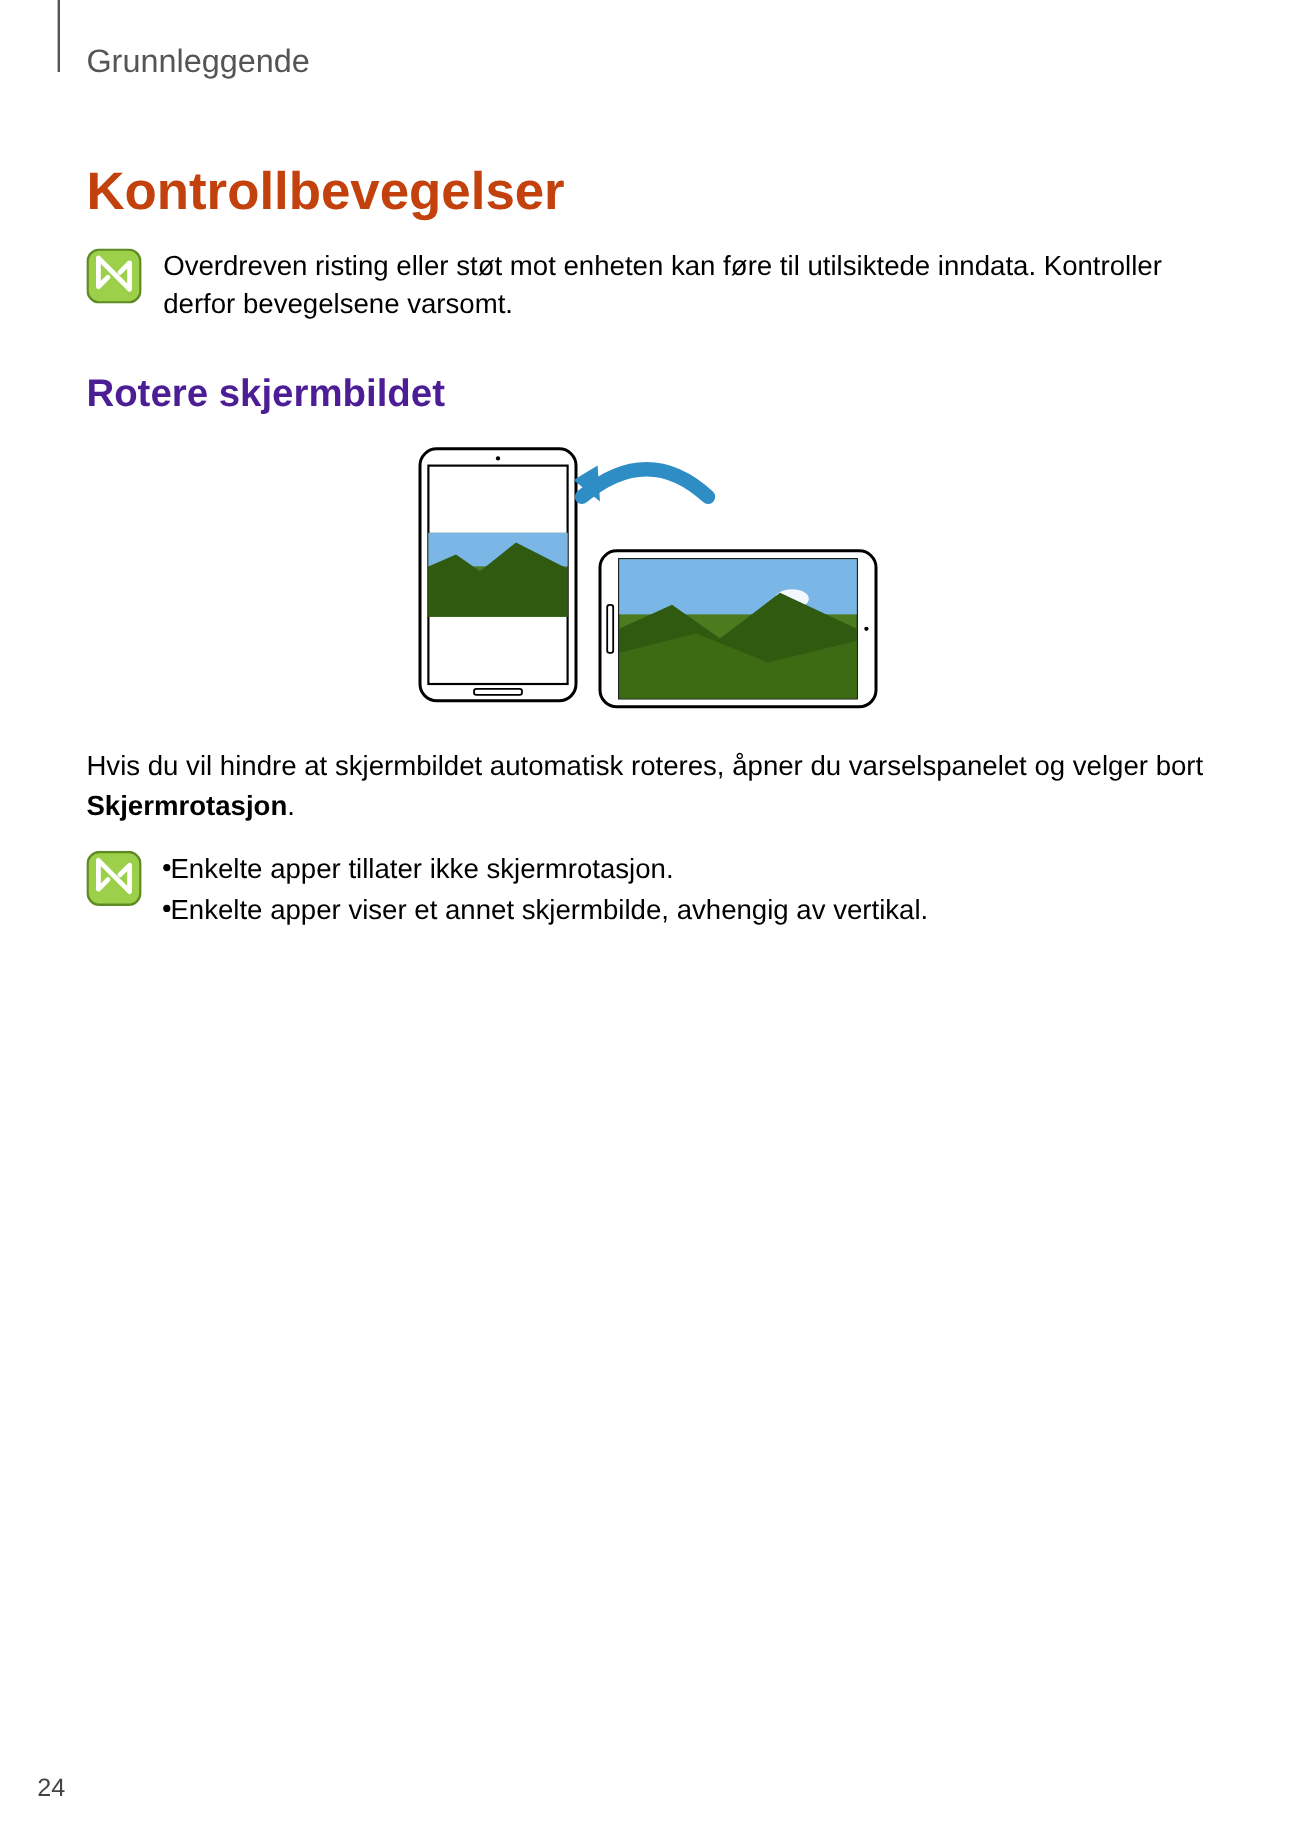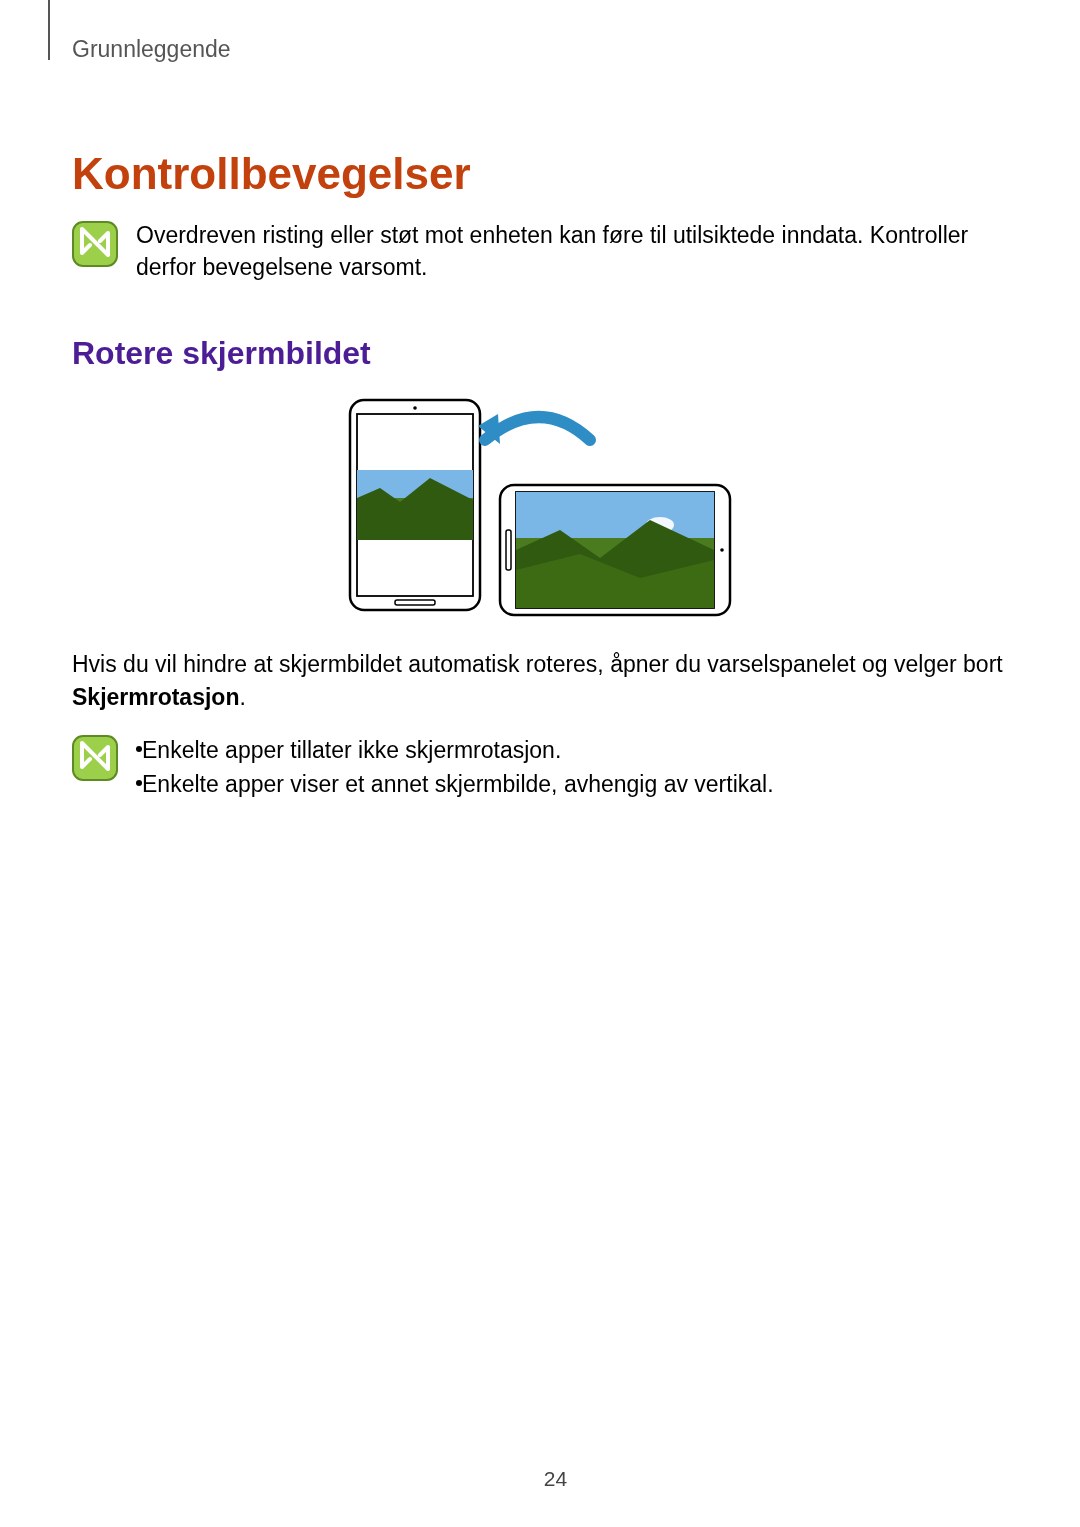--- a/index.html
+++ b/index.html
@@ -16,40 +16,40 @@
   }
   .sidebar-line {
     position: absolute;
     left: 48px;
     top: 0;
     width: 2px;
     height: 60px;
     background: #555;
   }
   .breadcrumb {
-    font-size: 23px;
+    font-size: 27px;
     color: #555;
-    margin-bottom: 86px;
+    margin-bottom: 68px;
   }
   .h1 {
     font-size: 44px;
     font-weight: 700;
     color: #c2410c;
     margin-bottom: 20px;
   }
   .intro {
     font-size: 23px;
     line-height: 1.4;
     margin-bottom: 12px;
   }
   .note-block {
     display: flex;
     align-items: flex-start;
     gap: 18px;
-    margin-bottom: 52px;
+    margin-bottom: 40px;
   }
   .note-icon {
     width: 46px;
     height: 46px;
     flex: 0 0 46px;
     margin-top: 2px;
   }
   .note-text {
     font-size: 23px;
     line-height: 1.4;
@@ -90,22 +90,21 @@
     height: 6px;
     background: #000;
     border-radius: 50%;
     margin-top: 13px;
     flex: 0 0 6px;
   }
   .page-number {
     position: absolute;
     left: 0;
     right: 0;
-    bottom: 36px;
-    text-align: center;
+    bottom: 24px;
     font-size: 21px;
     color: #444;
     padding-left: 31px;
   }
 </style>
 </head>
 <body>
 
 <div class="sidebar-line"></div>
 

